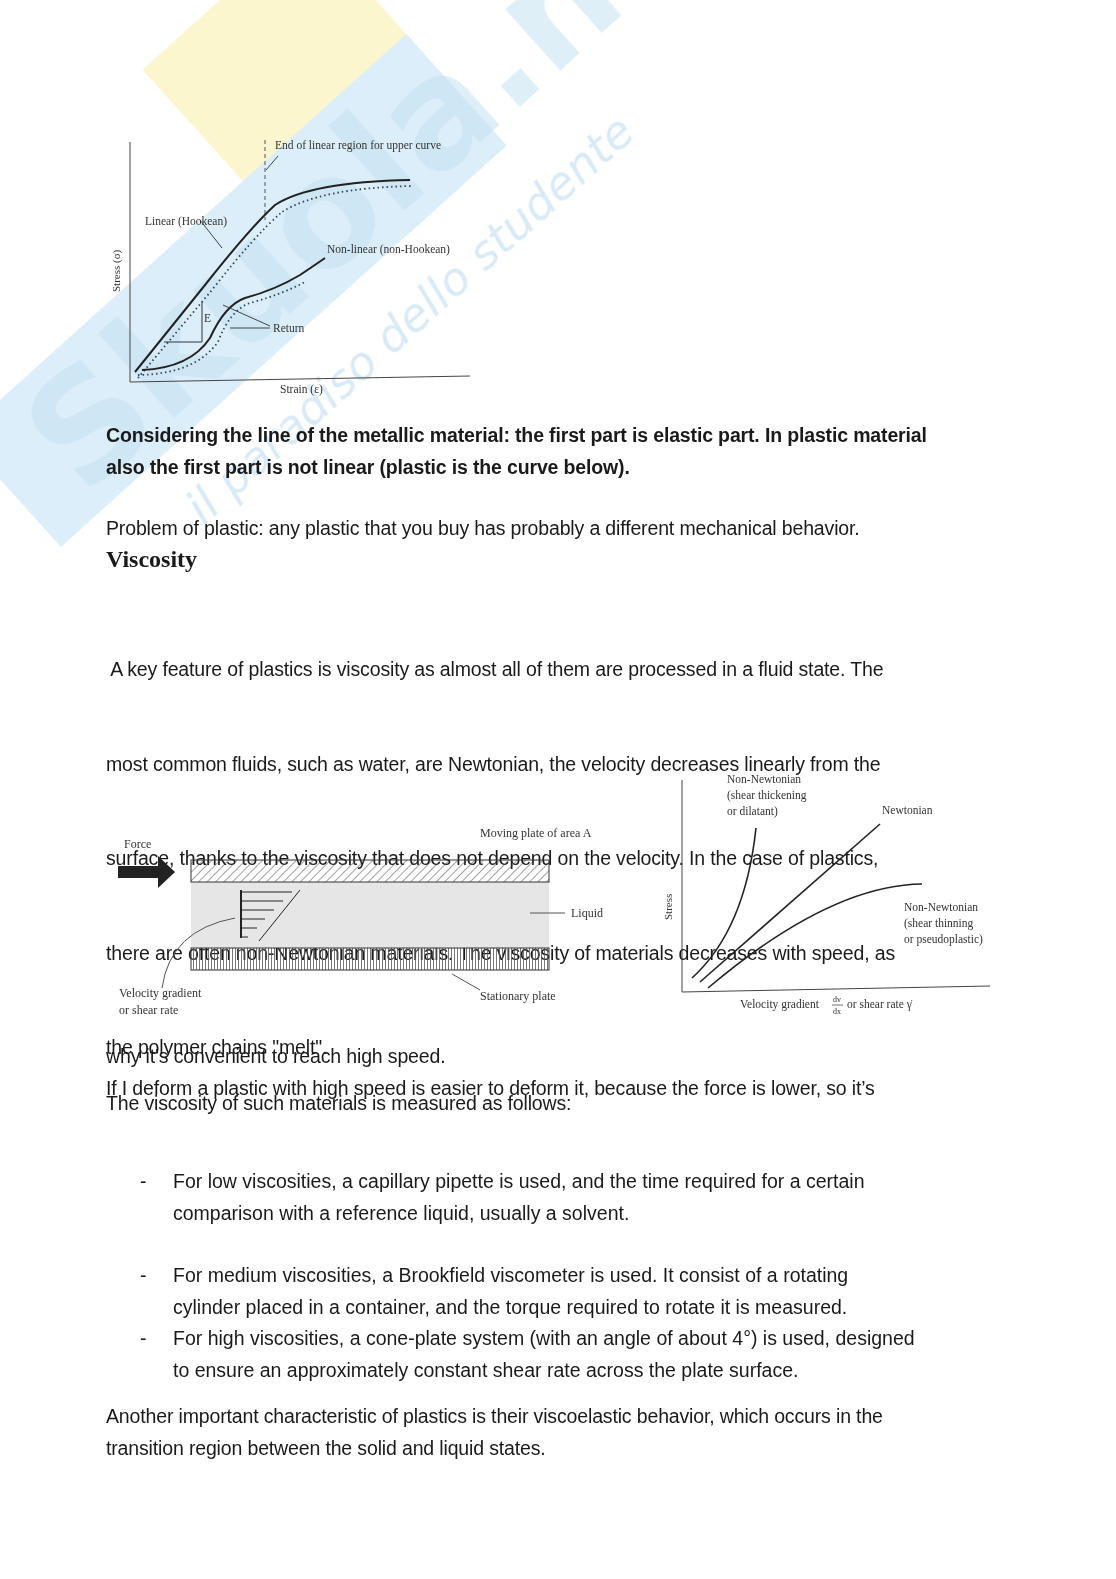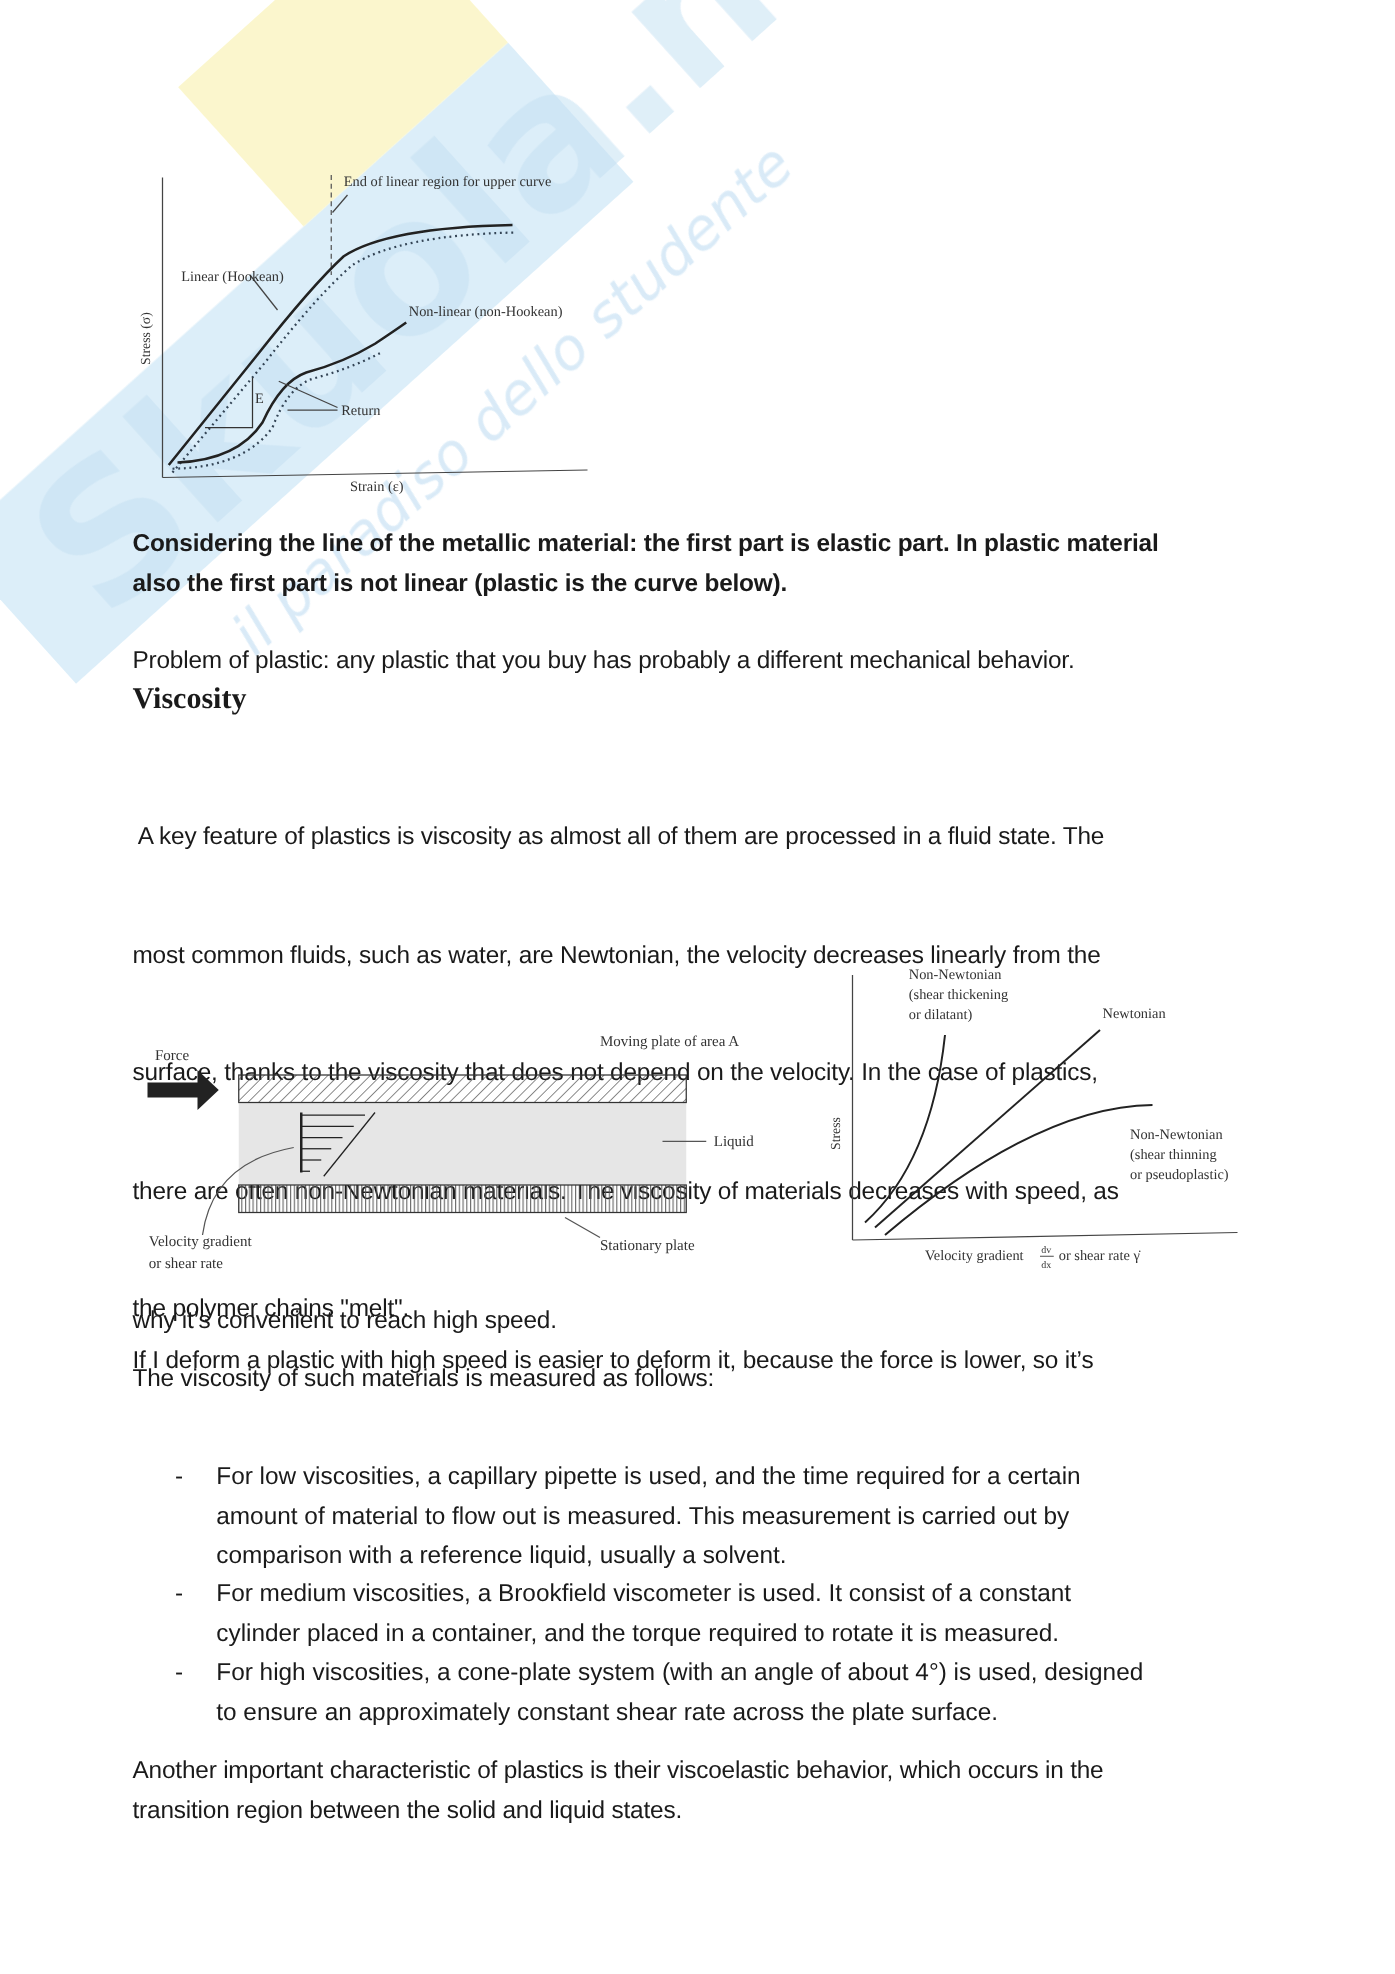--- a/index.html
+++ b/index.html
@@ -134,28 +134,27 @@
     <div>If I deform a plastic with high speed is easier to deform it, because the force is lower, so it’s</div>
   </div>
 
   <div class="p" style="top:1072px;margin-top:16px;">The viscosity of such materials is measured as follows:</div>
 
   <div>
     <div class="li" style="top:1166px;">
       <span class="dash">-</span>
       <div class="txt">
         <div>For low viscosities, a capillary pipette is used, and the time required for a certain</div>
-        <div>amount of material to flow out is measured. This measurement is carried out by</div>
         <div>comparison with a reference liquid, usually a solvent.</div>
       </div>
     </div>
     <div class="li" style="top:1260px;">
       <span class="dash">-</span>
       <div class="txt">
-        <div>For medium viscosities, a Brookfield viscometer is used. It consist of a constant</div>
+        <div>For medium viscosities, a Brookfield viscometer is used. It consist of a rotating</div>
         <div>cylinder placed in a container, and the torque required to rotate it is measured.</div>
       </div>
     </div>
     <div class="li" style="top:1323px;">
       <span class="dash">-</span>
       <div class="txt">
         <div>For high viscosities, a cone-plate system (with an angle of about 4°) is used, designed</div>
         <div>to ensure an approximately constant shear rate across the plate surface.</div>
       </div>
     </div>

